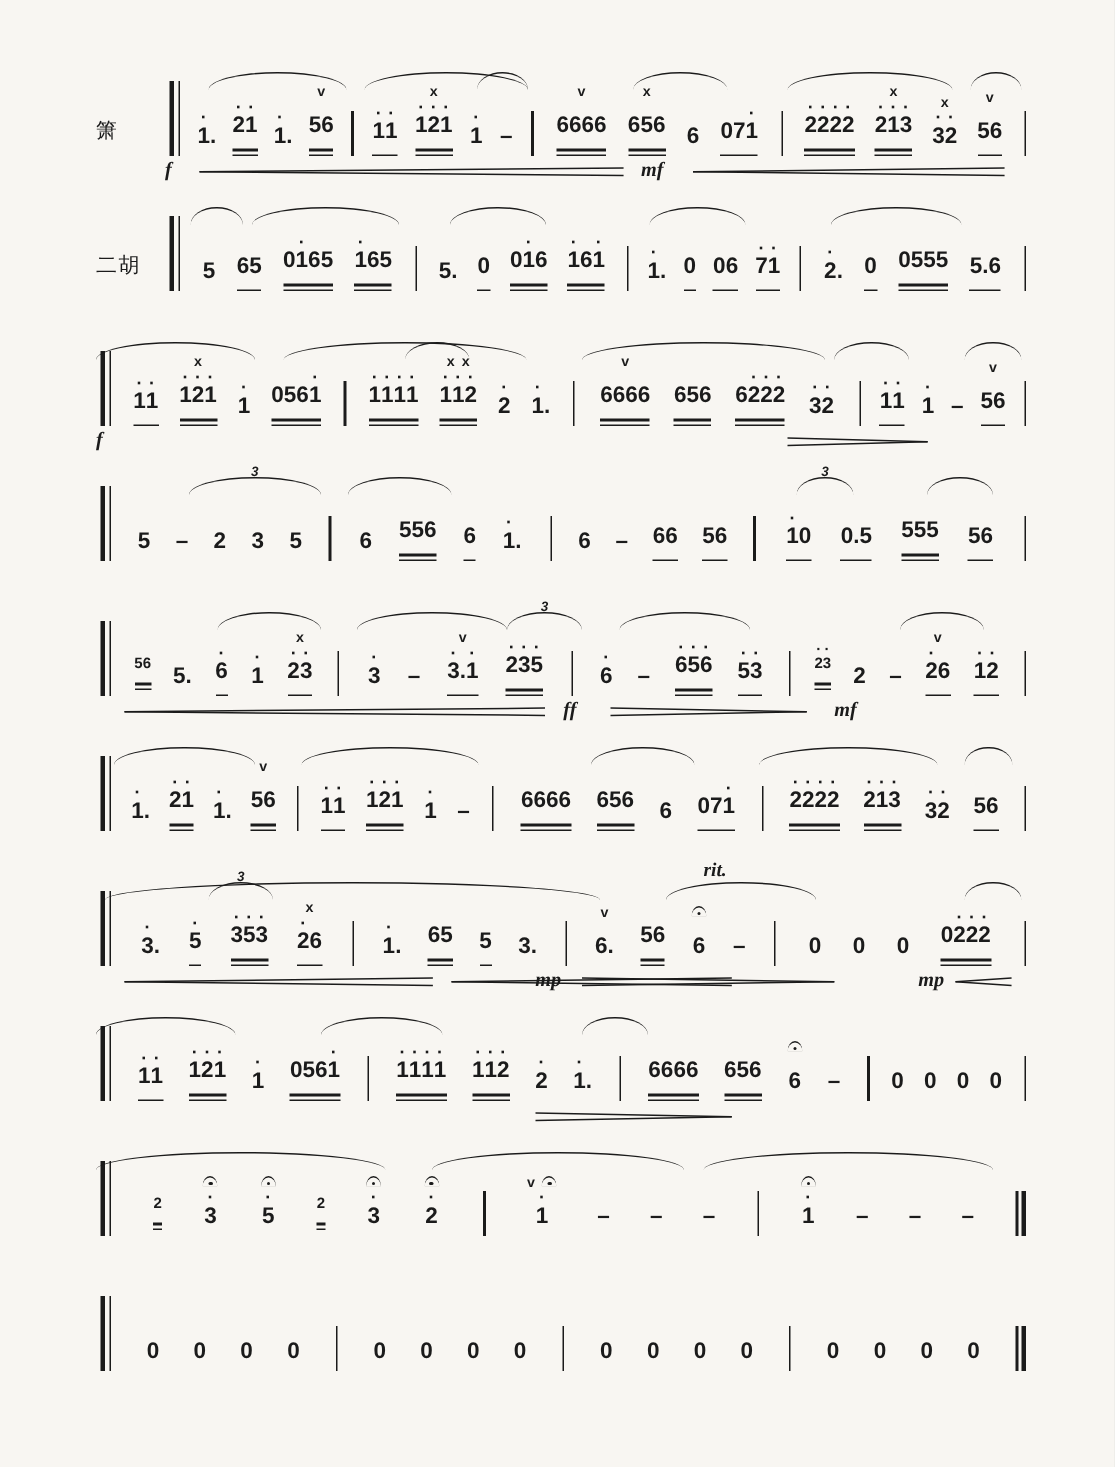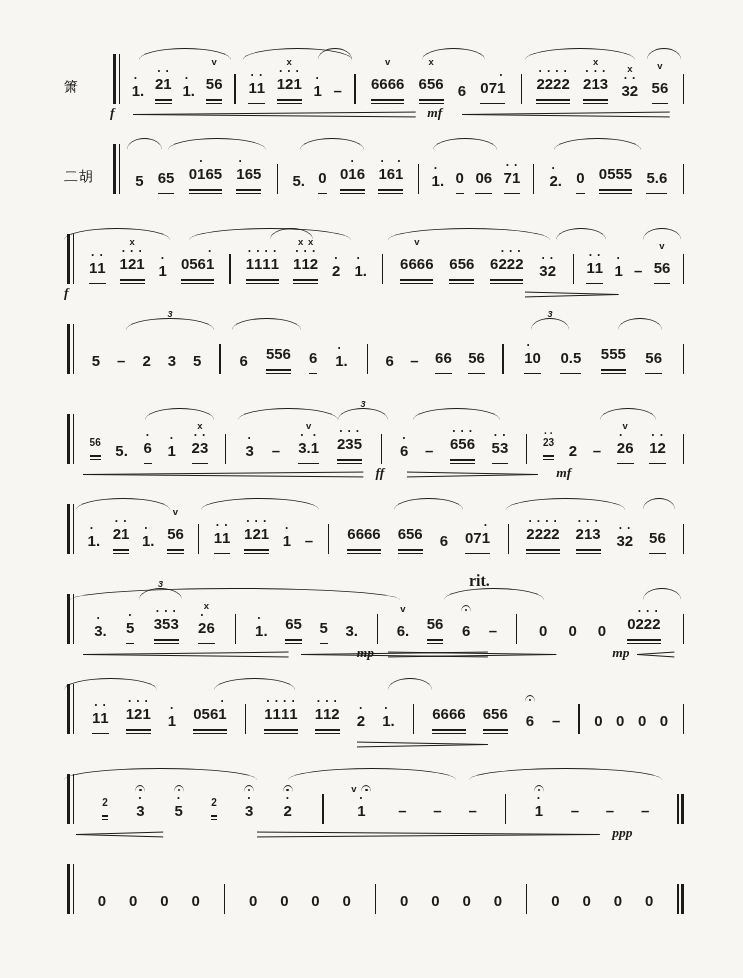--- a/index.html
+++ b/index.html
@@ -37,21 +37,21 @@
   .bar.start i{height:50px;}
   .bar.start i.b1{width:3px;}
   .bar.final i.b2{width:3px;}
   
   .arcs{position:absolute;left:0;right:0;top:-6px;height:14px;pointer-events:none;}
   .arc{position:absolute;top:0;height:11px;
        border-top:1.7px solid #1b1b1b;
        border-radius:50% 50% 0 0 / 100% 100% 0 0;}
   .alab{position:absolute;top:-10px;left:50%;transform:translateX(-50%);
         font-size:9px;font-style:italic;font-weight:700;}
-  .abl{position:absolute;top:-22px;font-size:16px;font-weight:700;
+  .abl{position:absolute;top:-22px;font-size:13px;font-weight:700;font-style:italic;
        font-family:"Liberation Serif", serif;}
   
   .below{position:absolute;left:0;right:0;bottom:-21px;height:20px;pointer-events:none;}
   .dyn{position:absolute;top:0;font-family:"Liberation Serif", serif;
        font-style:italic;font-weight:700;font-size:13.5px;}
   .hp{position:absolute;top:6px;height:7px;overflow:visible;}
   .hp line{stroke:#1b1b1b;stroke-width:1;vector-effect:non-scaling-stroke;}
   
   .fer{display:inline-block;width:10px;height:6px;border-top:1.7px solid #1b1b1b;
        border-radius:50% 50% 0 0 / 100% 100% 0 0;position:relative;}
@@ -2929,31 +2929,20 @@
                     <span class="db"></span>
                   </span>
                 </span>
                 <span class="uls"></span>
               </span>
             </span>
             <span class="bar final">
               <i class="b1"></i>
               <i class="b2"></i>
             </span>
-            <div class="below">
-              <span class="dyn" style="left:88%">ppp</span>
-              <svg class="hp" style="left:2%;width:14%" viewBox="0 0 100 10" preserveAspectRatio="none">
-                <line x1="0" y1="5" x2="100" y2="1.5"></line>
-                <line x1="0" y1="5" x2="100" y2="8.5"></line>
-              </svg>
-              <svg class="hp" style="left:31%;width:55%" viewBox="0 0 100 10" preserveAspectRatio="none">
-                <line x1="0" y1="1.5" x2="100" y2="5"></line>
-                <line x1="0" y1="8.5" x2="100" y2="5"></line>
-              </svg>
-            </div>
           </div>
         </div>
         <div class="line">
           <span class="plabel empty"></span>
           <div class="content">
             <div class="arcs"></div>
             <span class="bar start">
               <i class="b1"></i>
               <i class="b2"></i>
             </span>

